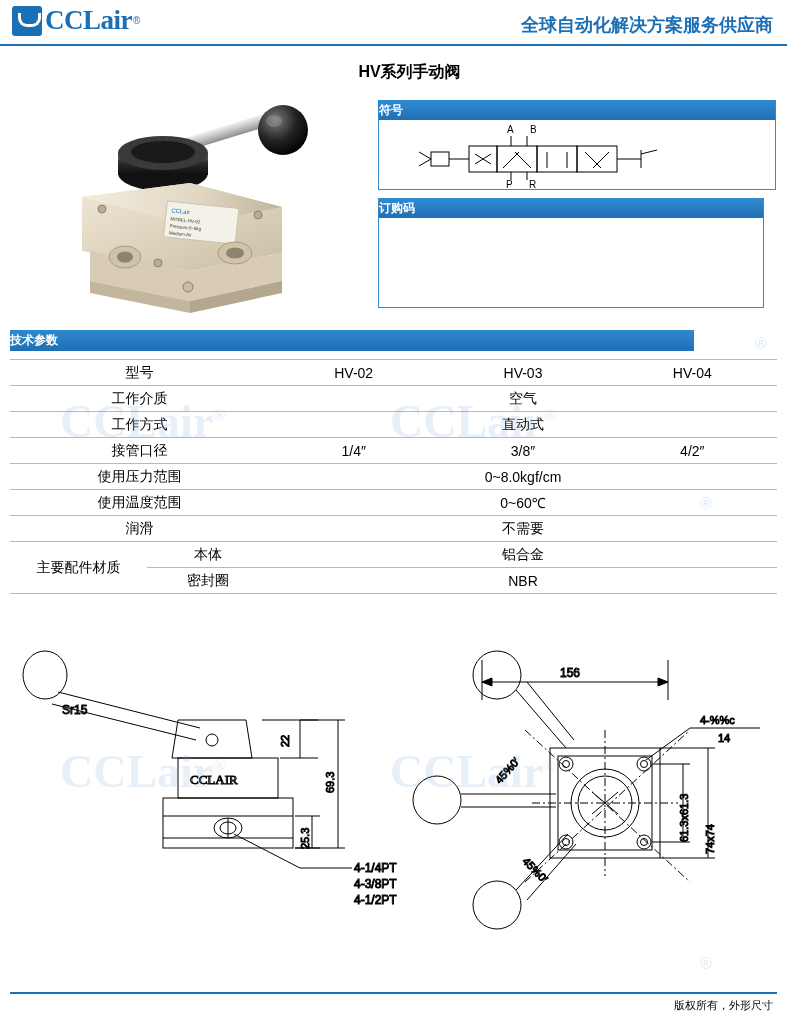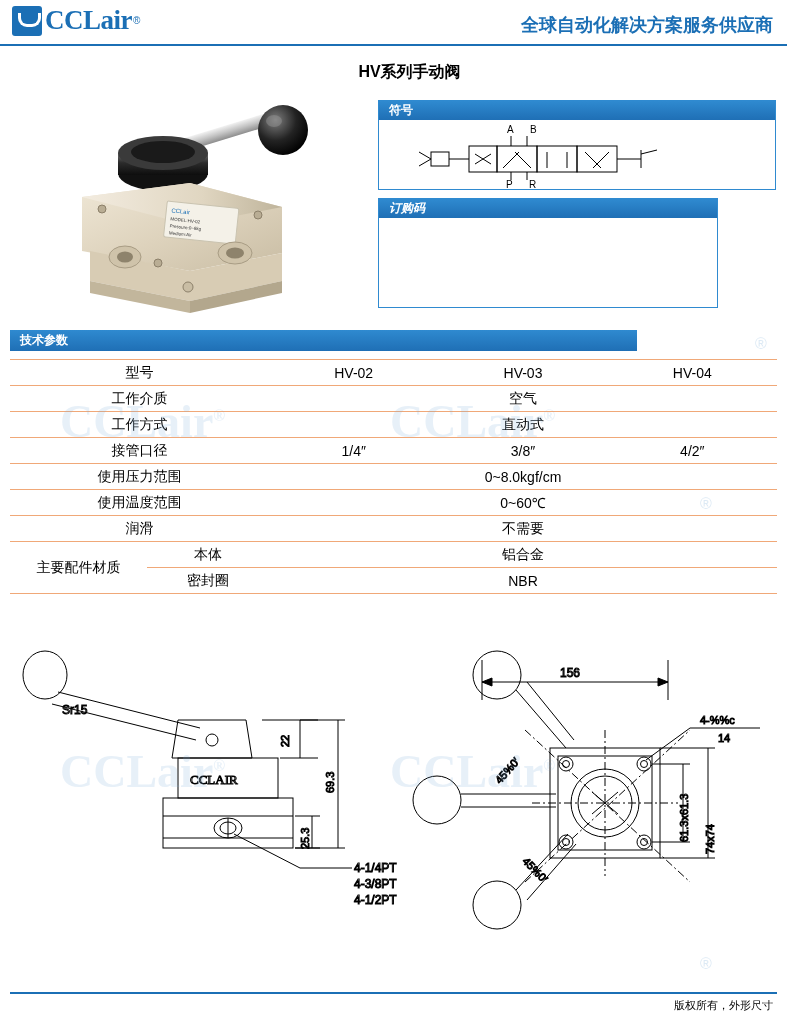--- a/index.html
+++ b/index.html
@@ -83,21 +83,20 @@
   }
 
   
   .bar {
     background: linear-gradient(to bottom, #2f8ad0 0%, #1f6fb5 100%);
     color: #fff;
     font-size: 12px;
     font-weight: bold;
     display: flex;
     align-items: center;
-    padding-left: 10px;
     box-sizing: border-box;
   }
 
   
   .panel-symbol {
     position: absolute;
     left: 378px; top: 100px;
     width: 398px; height: 90px;
     border: 1px solid #2f8ad0;
     box-sizing: border-box;
@@ -108,24 +107,23 @@
   }
   .symbol-area {
     position: relative;
     height: 69px;
   }
 
   
   .panel-order {
     position: absolute;
     left: 378px; top: 198px;
-    width: 340px; height: 110px;
+    width: 386px; height: 110px;
     border: 1px solid #2f8ad0;
     box-sizing: border-box;
-    font-style: italic;
   }
   .panel-order .bar {
     height: 19px;
     width: 100%;
   }
   .order-area {
     position: relative;
     height: 89px;
     font-size: 11px;
   }
@@ -151,21 +149,21 @@
   .photo {
     position: absolute;
     left: 30px; top: 85px;
     width: 330px; height: 230px;
   }
 
   
   .tech-bar {
     position: absolute;
     left: 10px; top: 330px;
-    width: 627px; height: 21px;
+    width: 684px; height: 21px;
   }
   .tech-table {
     position: absolute;
     left: 10px; top: 359px;
     width: 767px;
     border-collapse: collapse;
     font-size: 14px;
   }
   .tech-table td {
     border: 1px solid #f0a878;

